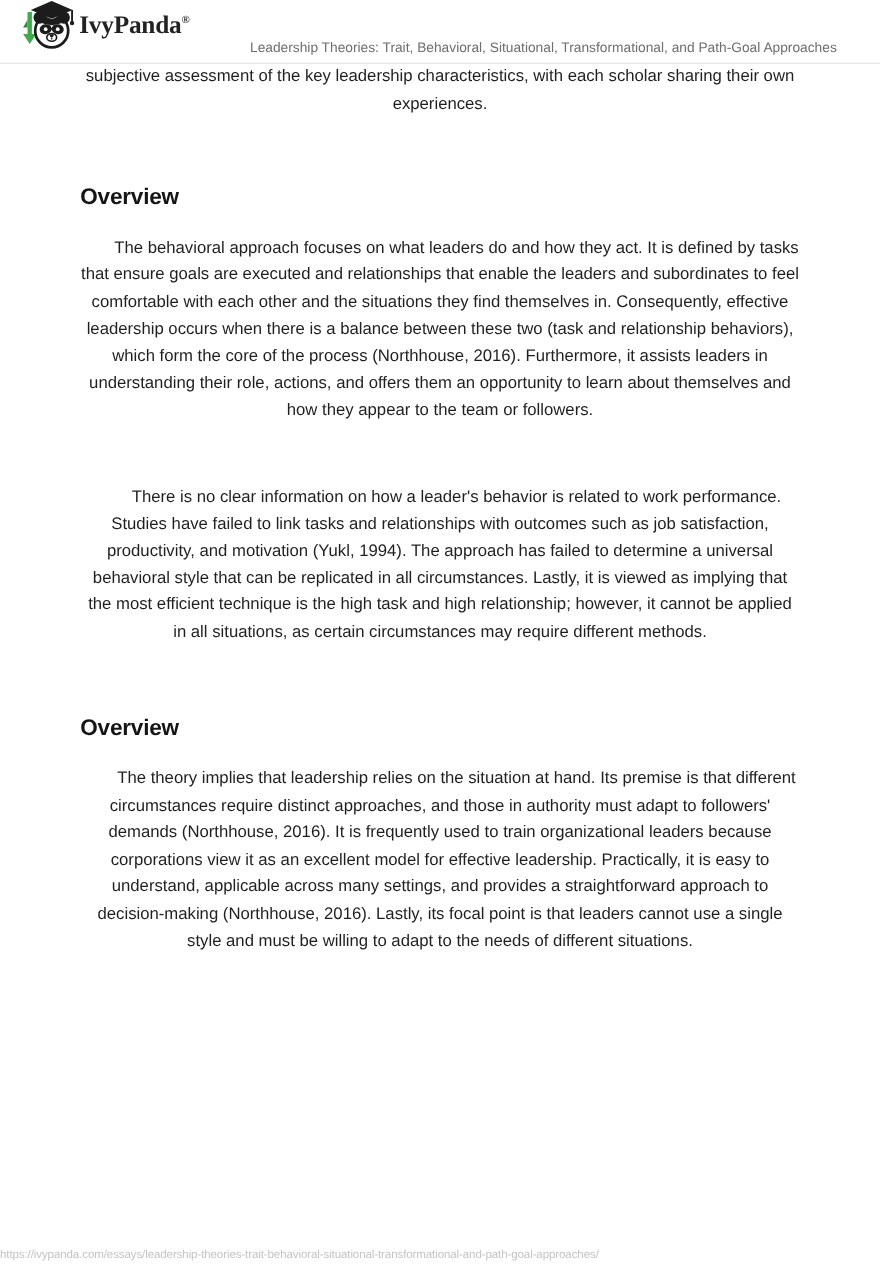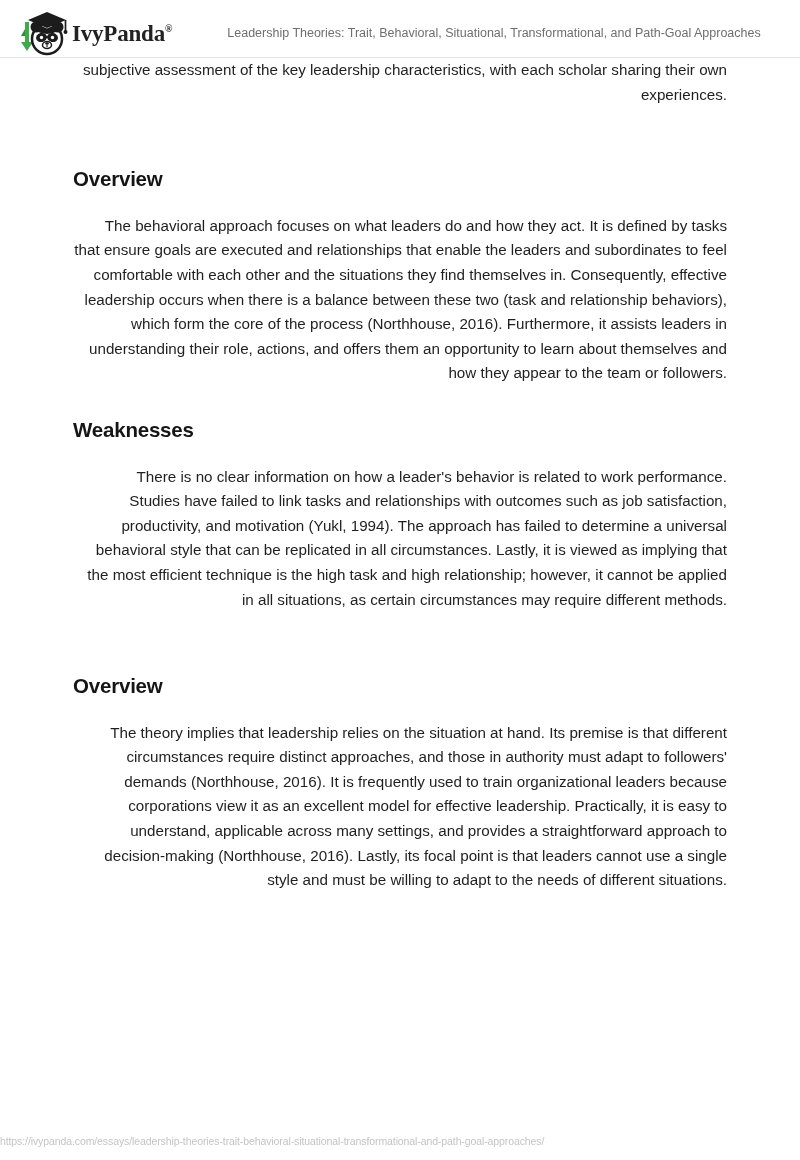--- a/index.html
+++ b/index.html
@@ -19,21 +19,21 @@
   }
 
   
   .page-header {
     position: absolute;
     top: 0;
     left: 0;
     width: 800px;
     height: 58px;
     display: flex;
-    align-items: flex-end;
+    align-items: flex-start;
     border-bottom: 1px solid #e3e3e3;
   }
   .brand {
     display: flex;
     align-items: center;
     margin-left: 16px;
     width: 190px;
     flex: 0 0 auto;
   }
   .brand-mark {
@@ -75,21 +75,21 @@
     position: absolute;
     top: 58px;
     left: 73px;
     width: 654px;
   }
   p.body-text {
     font-size: 15.2px;
     line-height: 24.6px;
     color: #1f1f1f;
     margin: 0;
-    text-align: right;
+    text-align: center;
     word-spacing: 0px;
   }
   p.body-text.indented {
     text-indent: 30px;
   }
 
   h1.section-title {
     font-size: 27px;
     font-weight: bold;
     line-height: 1.2;
@@ -172,21 +172,20 @@
   <div class="sp-after-lead"></div>
 
   <div class="sp-after-h1"></div>
 
   <h2 class="sub-title">Overview</h2>
   <div class="sp-after-h2"></div>
   <p class="body-text indented">The behavioral approach focuses on what leaders do and how they act. It is defined by tasks that ensure goals are executed and relationships that enable the leaders and subordinates to feel comfortable with each other and the situations they find themselves in. Consequently, effective leadership occurs when there is a balance between these two (task and relationship behaviors), which form the core of the process (Northhouse, 2016). Furthermore, it assists leaders in understanding their role, actions, and offers them an opportunity to learn about themselves and how they appear to the team or followers.</p>
 
   <div class="sp-after-para"></div>
 
-  <h2 class="sub-title">Weaknesses</h2>
   <div class="sp-after-h2"></div>
   <p class="body-text indented">There is no clear information on how a leader's behavior is related to work performance. Studies have failed to link tasks and relationships with outcomes such as job satisfaction, productivity, and motivation (Yukl, 1994). The approach has failed to determine a universal behavioral style that can be replicated in all circumstances. Lastly, it is viewed as implying that the most efficient technique is the high task and high relationship; however, it cannot be applied in all situations, as certain circumstances may require different methods.</p>
 
   <div class="sp-after-para"></div>
 
   <div class="sp-after-h1"></div>
 
   <h2 class="sub-title">Overview</h2>
   <div class="sp-after-h2"></div>
   <p class="body-text indented">The theory implies that leadership relies on the situation at hand. Its premise is that different circumstances require distinct approaches, and those in authority must adapt to followers' demands (Northhouse, 2016). It is frequently used to train organizational leaders because corporations view it as an excellent model for effective leadership. Practically, it is easy to understand, applicable across many settings, and provides a straightforward approach to decision-making (Northhouse, 2016). Lastly, its focal point is that leaders cannot use a single style and must be willing to adapt to the needs of different situations.</p>

